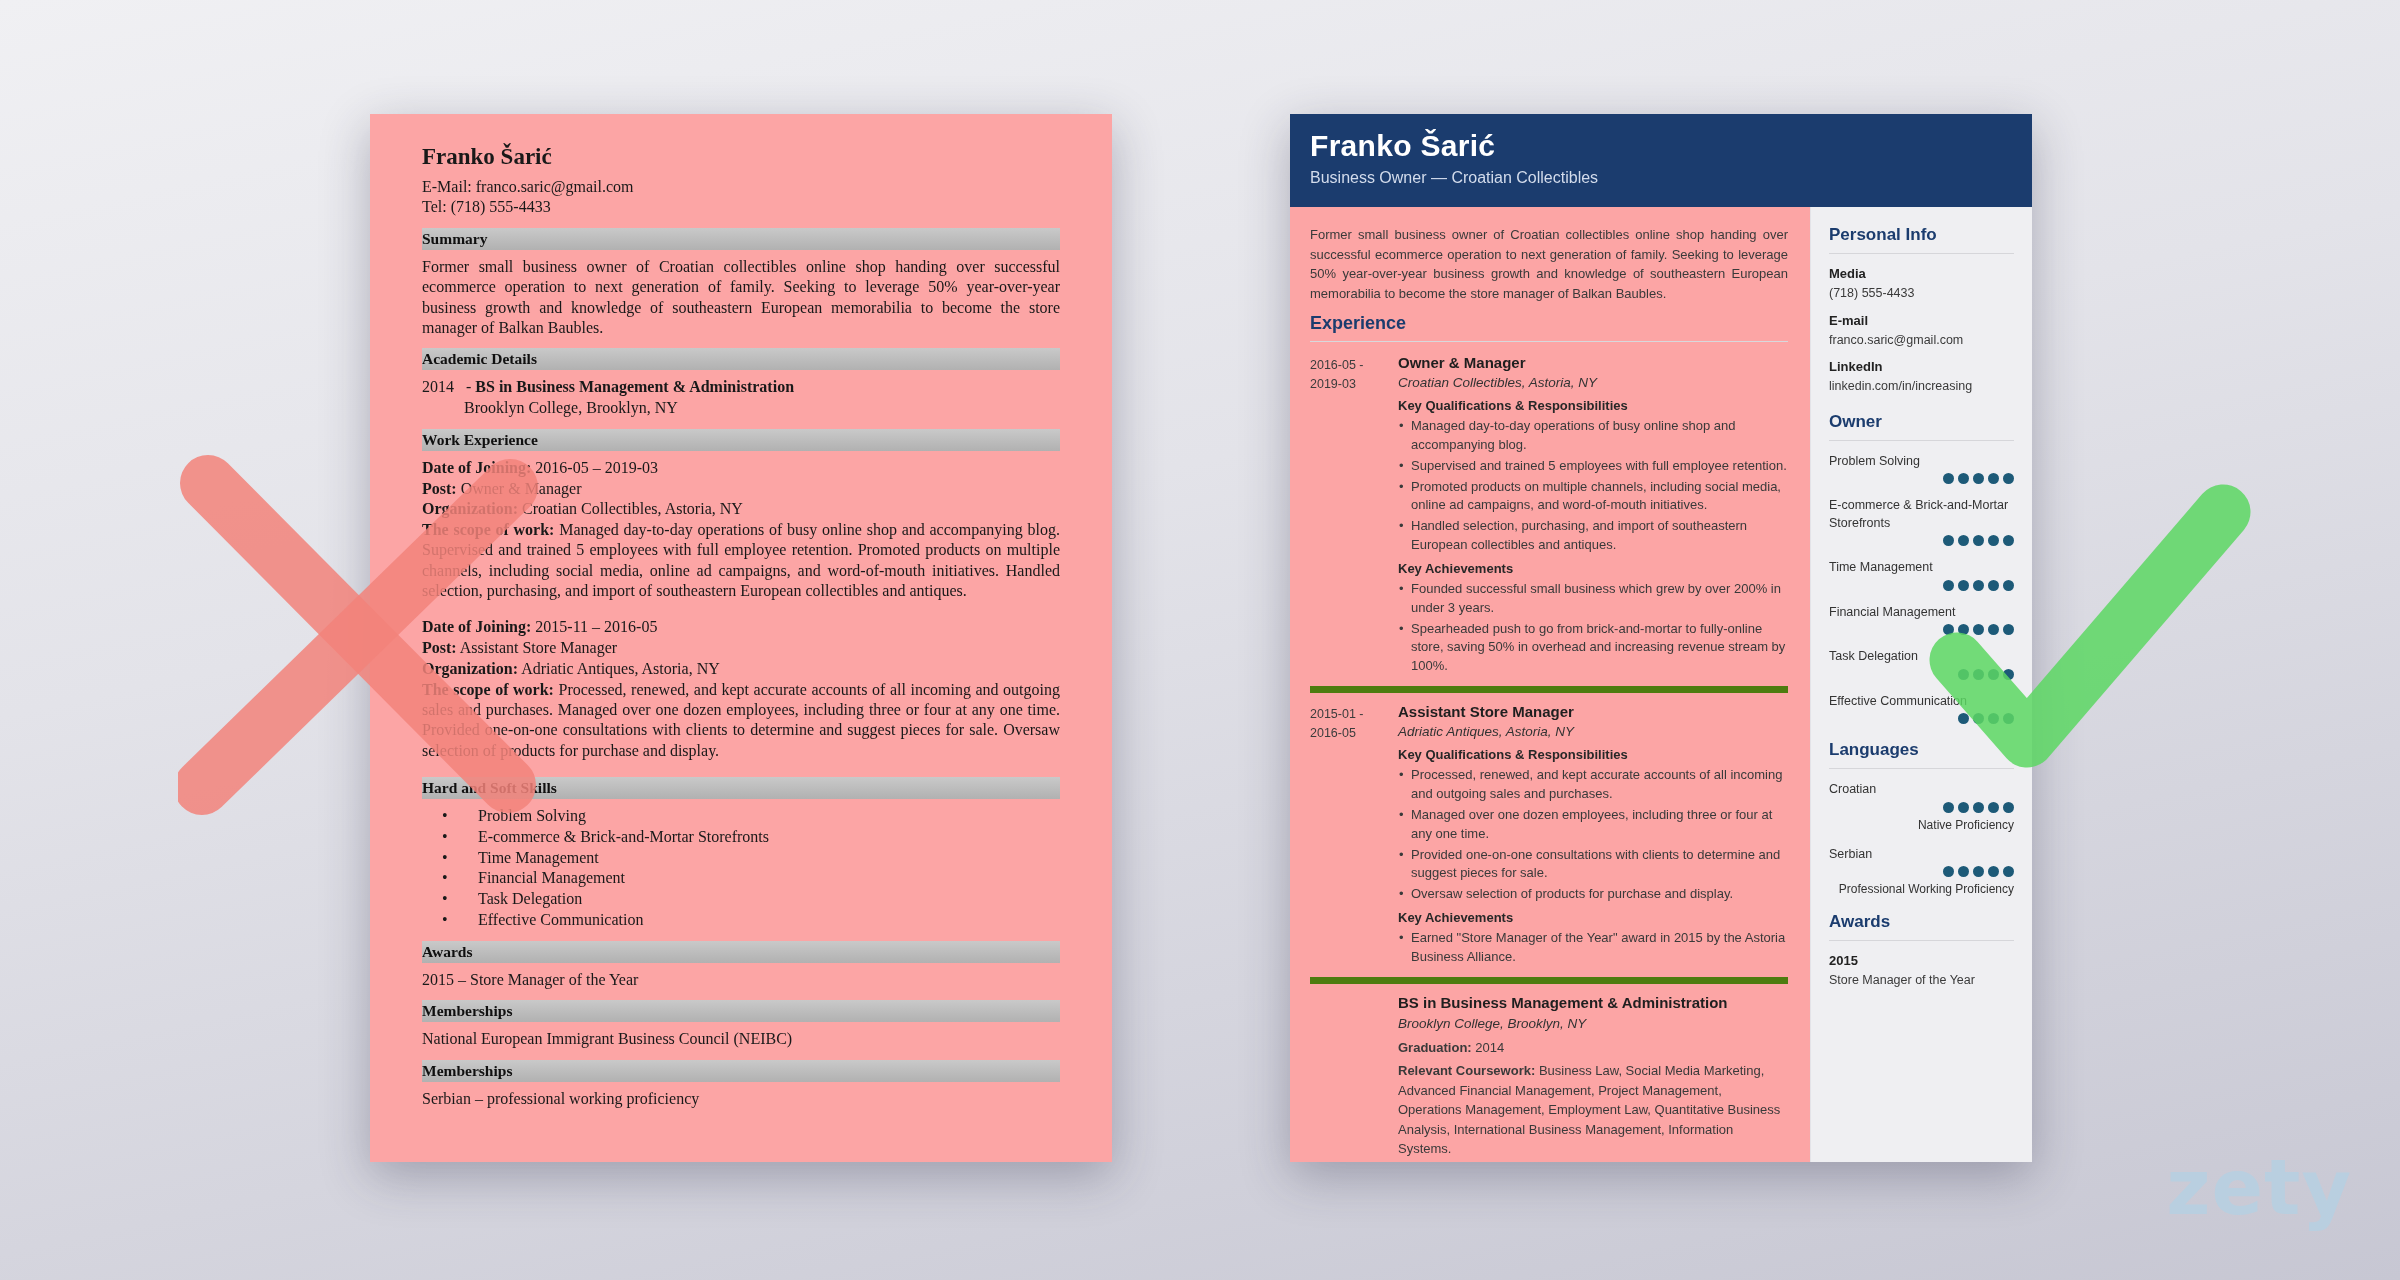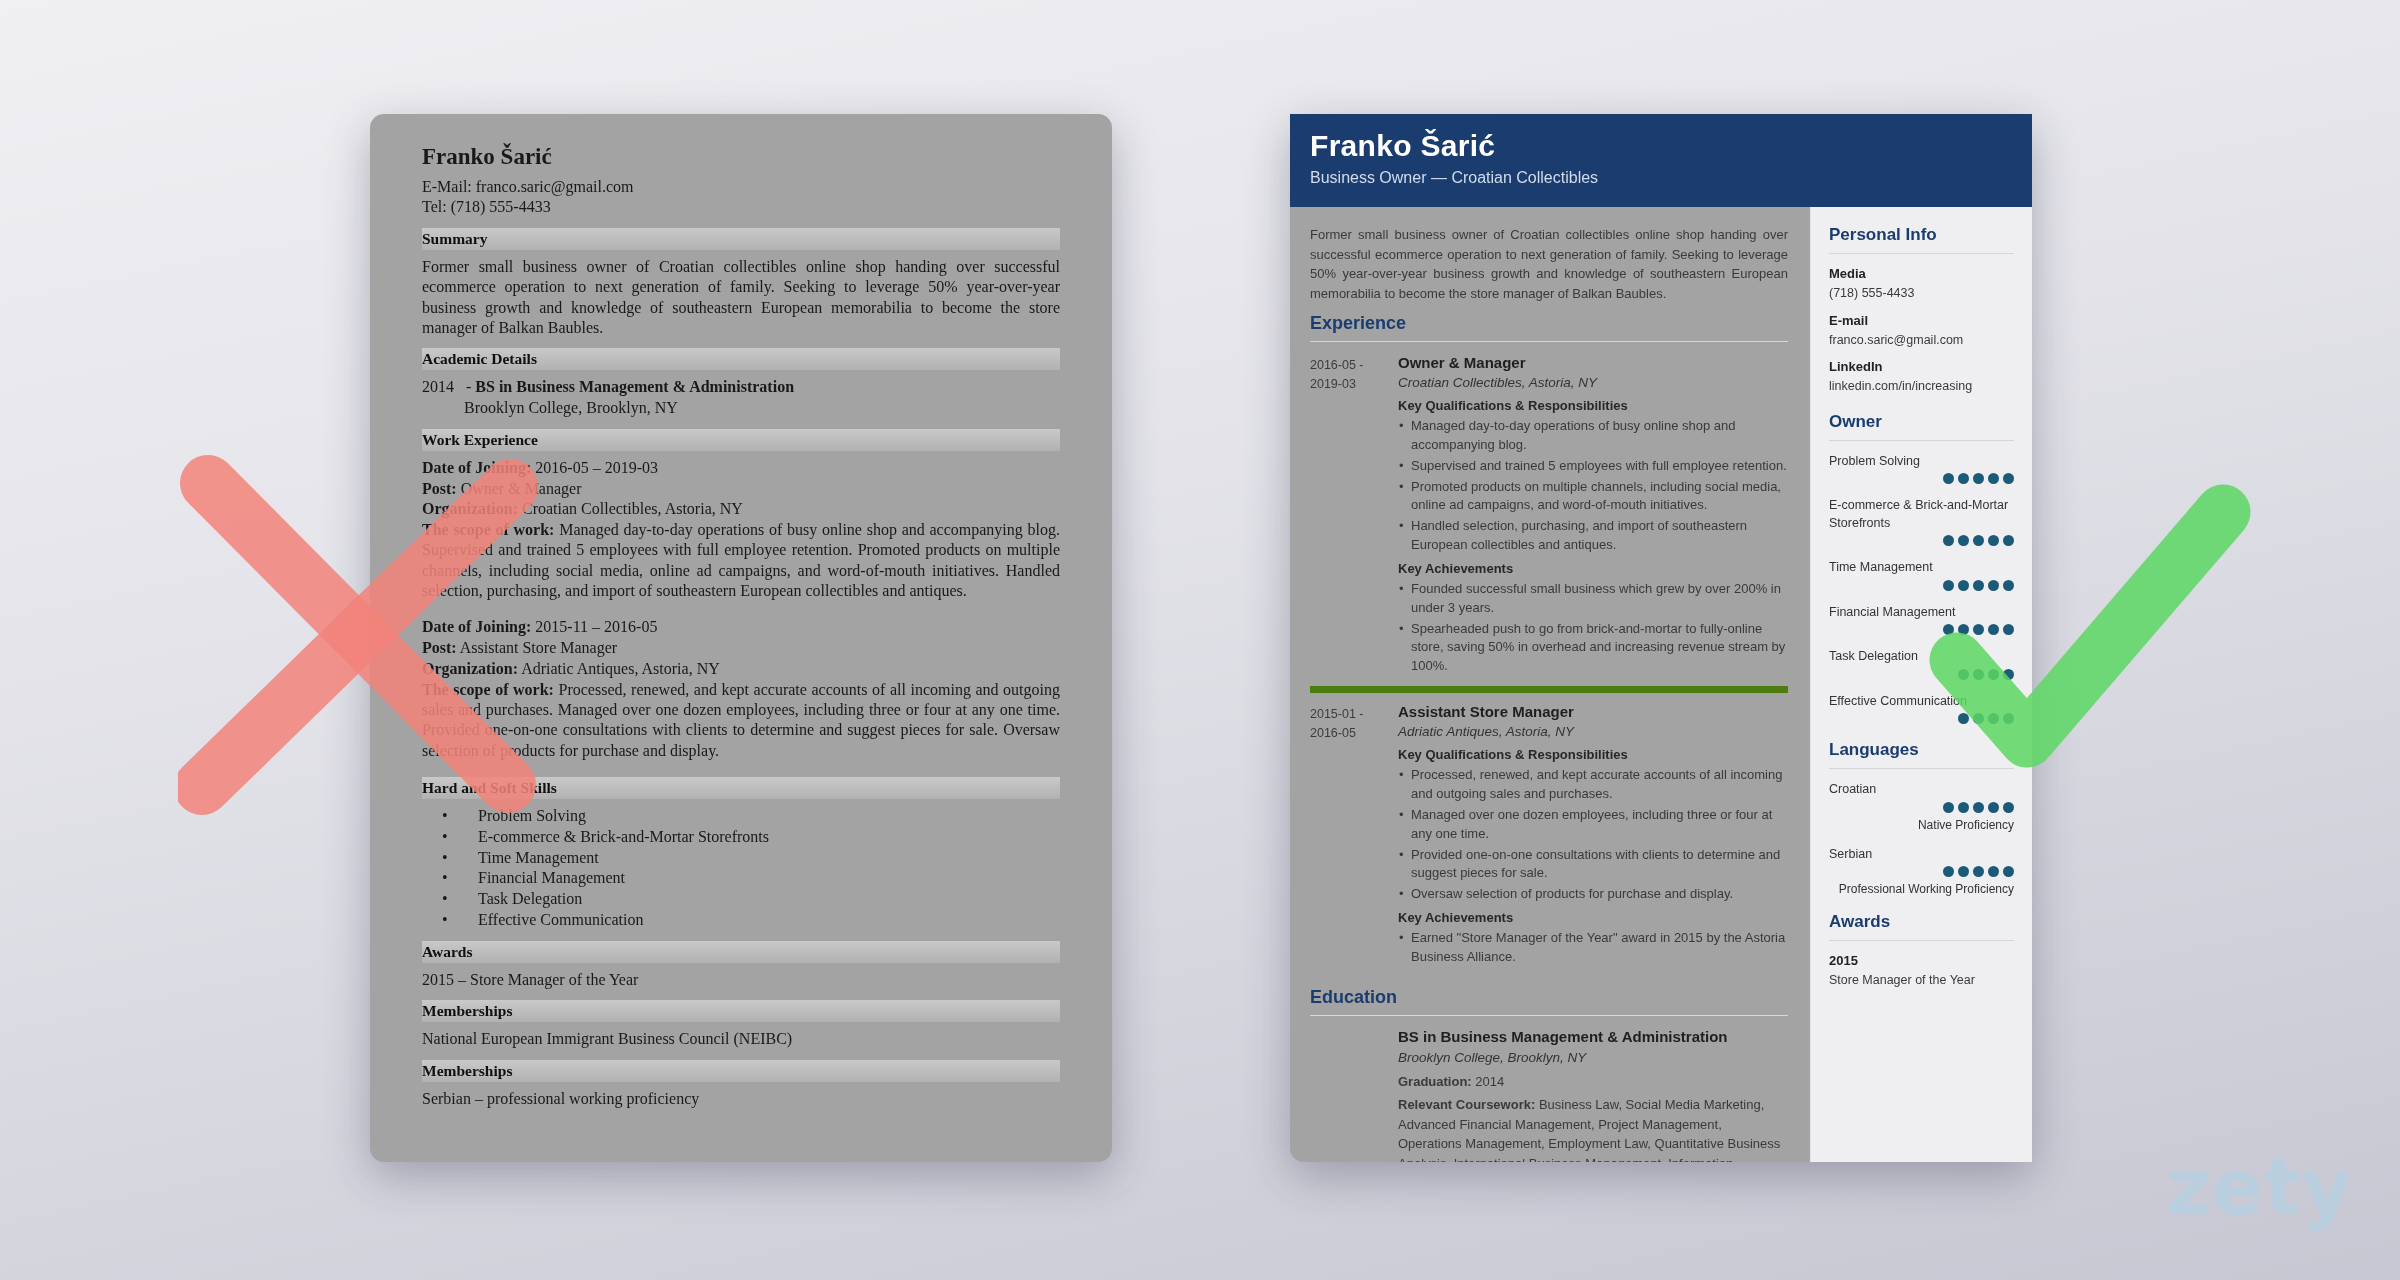--- a/index.html
+++ b/index.html
@@ -7,23 +7,22 @@
   body {
     width: 2400px; height: 1280px;
     position: relative; overflow: hidden;
     background: linear-gradient(168deg, #f0f0f3 0%, #e3e3e9 40%, #c7c7d3 100%);
     font-family: "Liberation Sans", sans-serif;
   }
 
   .page {
     position: absolute; top: 114px;
     width: 742px; height: 1048px;
-    background: #a3a3a3;
+    background: #fca5a5;
     box-shadow: 0 14px 46px rgba(45,45,70,0.32);
-    border-radius: 14px;
   }
 
   
   .left-page {
     left: 370px; padding: 30px 52px;
     font-family: "Liberation Serif", serif;
     color: #191919; overflow: hidden;
   }
   .lp-name { font-size: 23px; font-weight: bold; margin-bottom: 7px; }
   .lp-line { font-size: 16px; line-height: 1.28; }
@@ -251,21 +250,20 @@
               <li class="rp-bullet">Oversaw selection of products for purchase and display.</li>
             </ul>
           <div class="rp-sublabel">Key Achievements</div>
           <ul class="rp-bullets">
 
           <li class="rp-bullet">Earned "Store Manager of the Year" award in 2015 by the Astoria Business Alliance.</li>
             </ul>
         </div>
       </div>
 
-      <div class="rp-heading">Education</div>
       <div class="rp-entry">
         <div class="rp-dates"></div>
         <div>
           <div class="rp-edu-degree">BS in Business Management &amp; Administration</div>
           <div class="rp-edu-school">Brooklyn College, Brooklyn, NY</div>
           <div class="rp-edu-line">
             <span class="b">Graduation:</span>
             <span>2014</span>
           </div>
           <div class="rp-edu-line">

